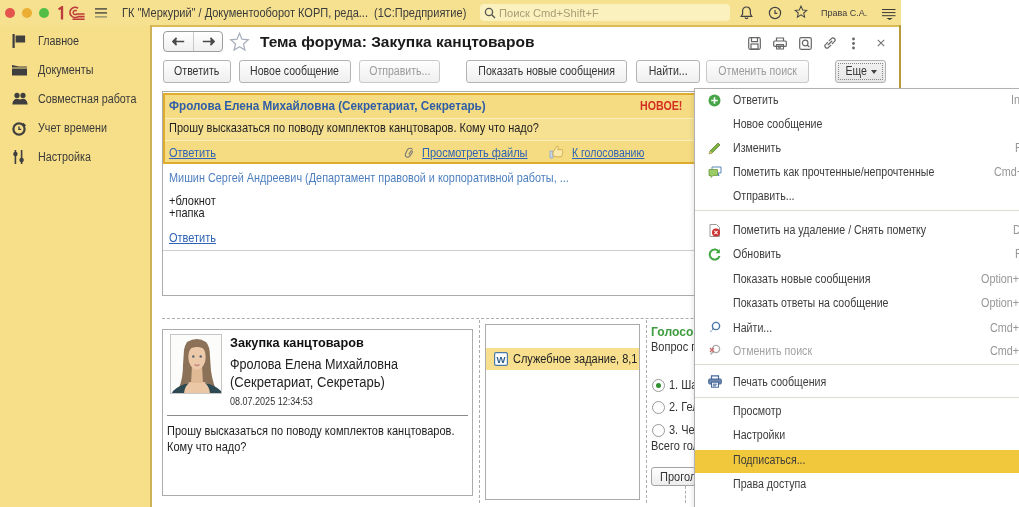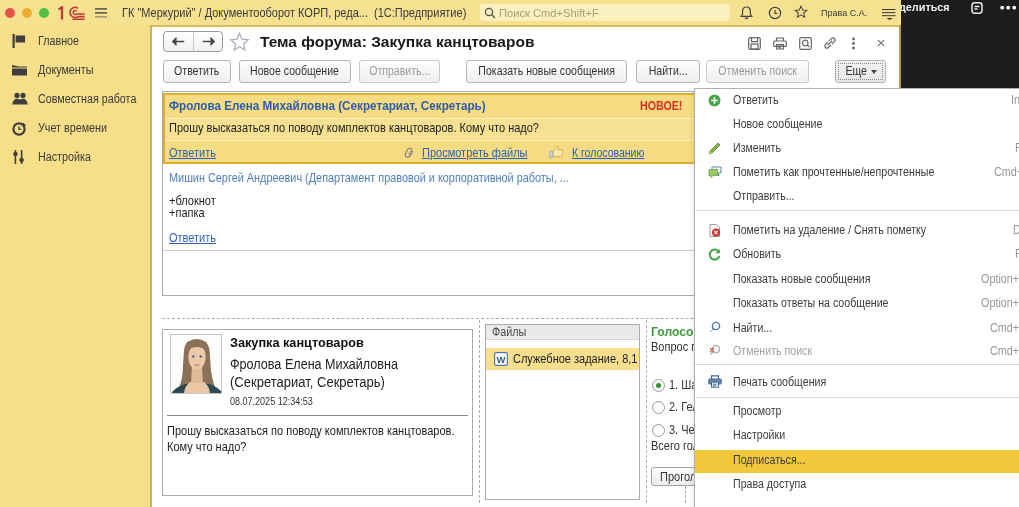--- a/index.html
+++ b/index.html
@@ -120,32 +120,20 @@
   <div class="abs" id="username">Права С.А.</div>
   <svg class="abs" style="left:882px;top:9px" width="14" height="11" viewBox="0 0 14 11">
     <g stroke="#3a3a3a" stroke-width="1">
         <path d="M0,0.5 H13.5"></path>
         <path d="M0,3.6 H13.5"></path>
         <path d="M0,6.7 H13.5"></path>
       </g>
     <path d="M4.4,9 L10.9,9 L7.65,10.9 Z" fill="#3a3a3a"></path>
   </svg>
 
-  <div class="abs" id="blackwin">
-    <div class="abs sx" id="share">делиться</div>
-    <svg class="abs" style="left:70px;top:2px" width="12" height="12" viewBox="0 0 12 12">
-      <rect x="1" y="0.8" width="10" height="10.4" rx="2.6" fill="none" stroke="#E8E8E8" stroke-width="1.5"></rect>
-      <path d="M3.5,4.5 H8.5 M3.5,7 H6.5" stroke="#E8E8E8" stroke-width="1.4"></path>
-    </svg>
-    <svg class="abs" style="left:99px;top:5px" width="17" height="6" viewBox="0 0 17 6">
-      <circle cx="2.2" cy="2.7" r="1.9" fill="#fff"></circle>
-        <circle cx="8.2" cy="2.7" r="1.9" fill="#fff"></circle>
-        <circle cx="14.2" cy="2.7" r="1.9" fill="#fff"></circle>
-    </svg>
-  </div>
 
   <div class="abs" id="sidebar"></div>
   <svg class="side-ico abs" style="top:34px" width="14" height="14" viewBox="0 0 14 14">
       <path d="M1.6,0 L1.6,14" stroke="#3F3F3F" stroke-width="2.2"></path>
       <rect x="3.6" y="1.5" width="9.5" height="7" fill="#3F3F3F"></rect>
     </svg>
   <div class="side-item" style="top:32px">Главное</div>
   <svg class="side-ico abs" style="top:63px" width="15" height="13" viewBox="0 0 15 13">
       <path d="M0,2 L0,12.6 L15,12.6 L15,3.6 L7,3.6 L5.4,2 Z M0,2 L5.4,2 L7,3.6" fill="#3F3F3F"></path>
       <path d="M0,5 H15" stroke="#F6DF88" stroke-width="1"></path>
@@ -273,23 +261,20 @@
     </svg>
   </div>
   <div class="abs sx" style="left:230px;top:335px;font-size:13.5px;font-weight:bold;color:#111;transform:scaleX(0.94)">Закупка канцтоваров</div>
   <div class="abs sx" style="left:230px;top:356px;font-size:14px;color:#222;transform:scaleX(0.9)">Фролова Елена Михайловна</div>
   <div class="abs sx" style="left:230px;top:374px;font-size:14px;color:#222;transform:scaleX(0.93)">(Секретариат, Секретарь)</div>
   <div class="abs sx" style="left:230px;top:395px;font-size:11px;color:#333;transform:scaleX(0.82)">08.07.2025 12:34:53</div>
   <div class="abs" id="cardhr"></div>
   <div class="abs" style="left:167px;top:423px;font-size:12.8px;color:#1e1e1e;line-height:15.5px;transform:scaleX(0.86);transform-origin:0 0;white-space:nowrap">Прошу высказаться по поводу комплектов канцтоваров.<br>Кому что надо?</div>
 
   <div class="abs" id="files"></div>
-  <div class="abs" id="fileshdr">
-      <div style="position:absolute;left:6px;top:0;height:15px;line-height:15px;font-size:12px;color:#4a4a4a;transform:scaleX(0.9);transform-origin:0 50%">Файлы</div>
-    </div>
   <div class="abs" id="filerow"></div>
   <svg class="abs" style="left:494px;top:352px" width="14" height="14" viewBox="0 0 14 14">
     <rect x="0.6" y="0.6" width="12.8" height="12.8" rx="1.5" fill="#fff" stroke="#4A79A8" stroke-width="1.2"></rect>
     <text x="7" y="10.6" font-size="9.5" font-weight="bold" fill="#2E5E8E" text-anchor="middle" font-family="Liberation Sans">W</text>
   </svg>
   <div class="abs" style="left:513px;top:352px;width:127px;height:15px;overflow:hidden">
       <div style="position:absolute;left:0;top:0;height:15px;line-height:15px;font-size:12.5px;color:#222;transform:scaleX(0.88);transform-origin:0 50%;white-space:nowrap">Служебное задание, 8,1 КБ</div>
     </div>
 
   <div class="abs" id="votetitle">Голосование</div>

